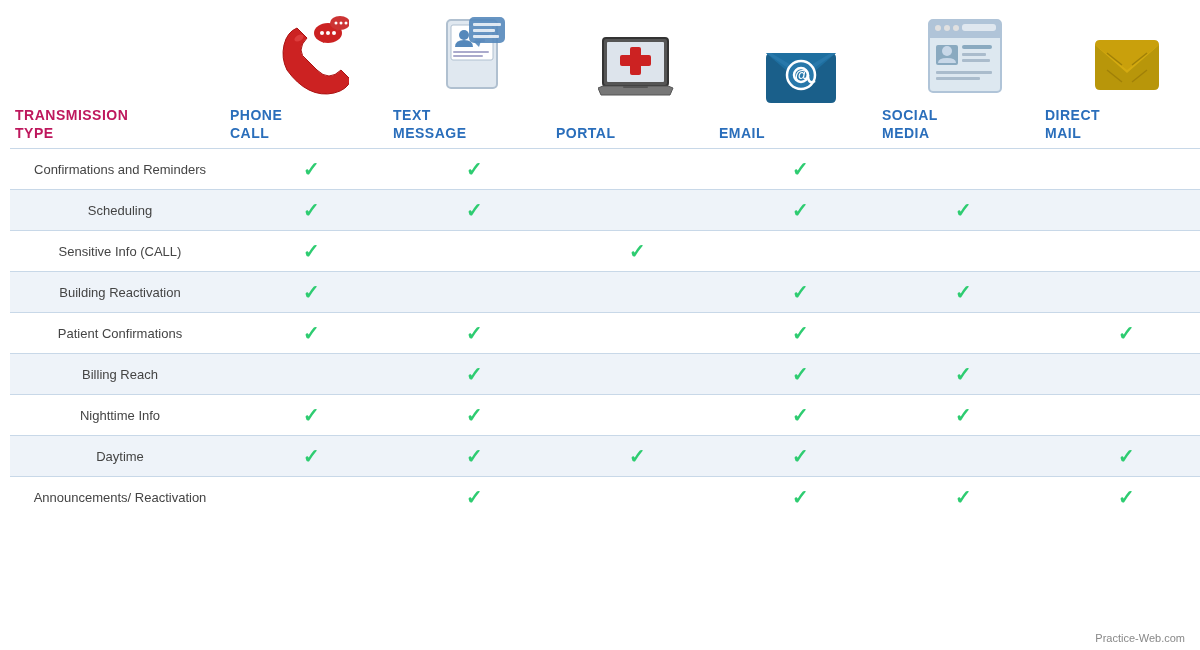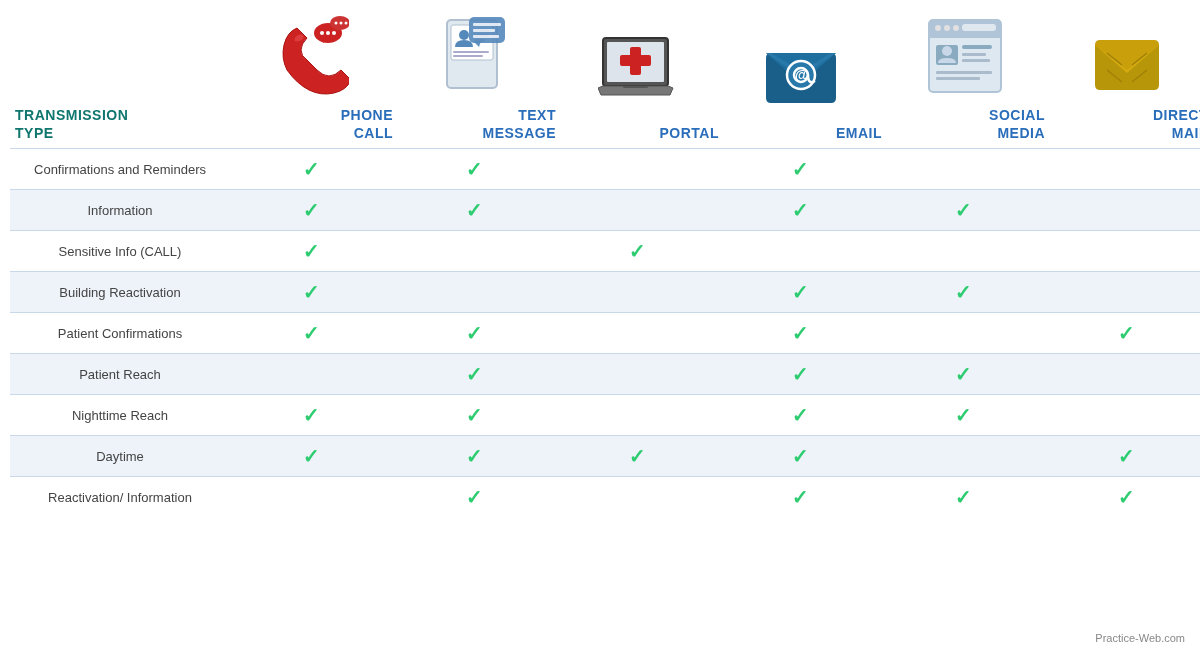--- a/index.html
+++ b/index.html
@@ -28,28 +28,28 @@
     
     .header-row td {
       text-align: center;
       vertical-align: bottom;
       padding-bottom: 6px;
     }
     .col-label {
       font-weight: 900;
       font-size: 14px;
       color: #2a6ebb;
-      text-align: right;
+      text-align: left;
       line-height: 1.3;
       text-transform: uppercase;
       letter-spacing: 0.5px;
       padding-top: 6px;
     }
     .col-label.transmission {
-      color: #0f766e;
+      color: #be185d;
       text-align: left;
       padding-left: 5px;
     }
 
     
     .data-row td {
       border-top: 1px solid #c8d8e8;
       padding: 8px 4px;
       text-align: center;
       vertical-align: middle;
@@ -254,21 +254,21 @@
     <tr class="data-row">
           <td>Confirmations and Reminders</td>
           <td><span class="checkmark">✓</span></td>
           <td><span class="checkmark">✓</span></td>
           <td></td>
           <td><span class="checkmark">✓</span></td>
           <td></td>
           <td></td>
         </tr>
         <tr class="data-row">
-          <td>Information</td>
+          <td>Scheduling</td>
           <td><span class="checkmark">✓</span></td>
           <td><span class="checkmark">✓</span></td>
           <td></td>
           <td><span class="checkmark">✓</span></td>
           <td><span class="checkmark">✓</span></td>
           <td></td>
         </tr>
         <tr class="data-row">
           <td>Sensitive Info (CALL)</td>
           <td><span class="checkmark">✓</span></td>
@@ -290,48 +290,48 @@
         <tr class="data-row">
           <td>Patient Confirmations</td>
           <td><span class="checkmark">✓</span></td>
           <td><span class="checkmark">✓</span></td>
           <td></td>
           <td><span class="checkmark">✓</span></td>
           <td></td>
           <td><span class="checkmark">✓</span></td>
         </tr>
         <tr class="data-row">
-          <td>Patient Reach</td>
-          <td></td>
-          <td><span class="checkmark">✓</span></td>
-          <td></td>
-          <td><span class="checkmark">✓</span></td>
-          <td><span class="checkmark">✓</span></td>
-          <td></td>
-        </tr>
-        <tr class="data-row">
-          <td>Nighttime Reach</td>
+          <td>Billing Reach</td>
+          <td></td>
+          <td><span class="checkmark">✓</span></td>
+          <td></td>
+          <td><span class="checkmark">✓</span></td>
+          <td><span class="checkmark">✓</span></td>
+          <td></td>
+        </tr>
+        <tr class="data-row">
+          <td>Nighttime Info</td>
           <td><span class="checkmark">✓</span></td>
           <td><span class="checkmark">✓</span></td>
           <td></td>
           <td><span class="checkmark">✓</span></td>
           <td><span class="checkmark">✓</span></td>
           <td></td>
         </tr>
         <tr class="data-row">
           <td>Daytime</td>
           <td><span class="checkmark">✓</span></td>
           <td><span class="checkmark">✓</span></td>
           <td><span class="checkmark">✓</span></td>
           <td><span class="checkmark">✓</span></td>
           <td></td>
           <td><span class="checkmark">✓</span></td>
         </tr>
         <tr class="data-row">
-          <td>Reactivation/ Information</td>
+          <td>Announcements/ Reactivation</td>
           <td></td>
           <td><span class="checkmark">✓</span></td>
           <td></td>
           <td><span class="checkmark">✓</span></td>
           <td><span class="checkmark">✓</span></td>
           <td><span class="checkmark">✓</span></td>
         </tr>
       </tbody>
   </table>
 

